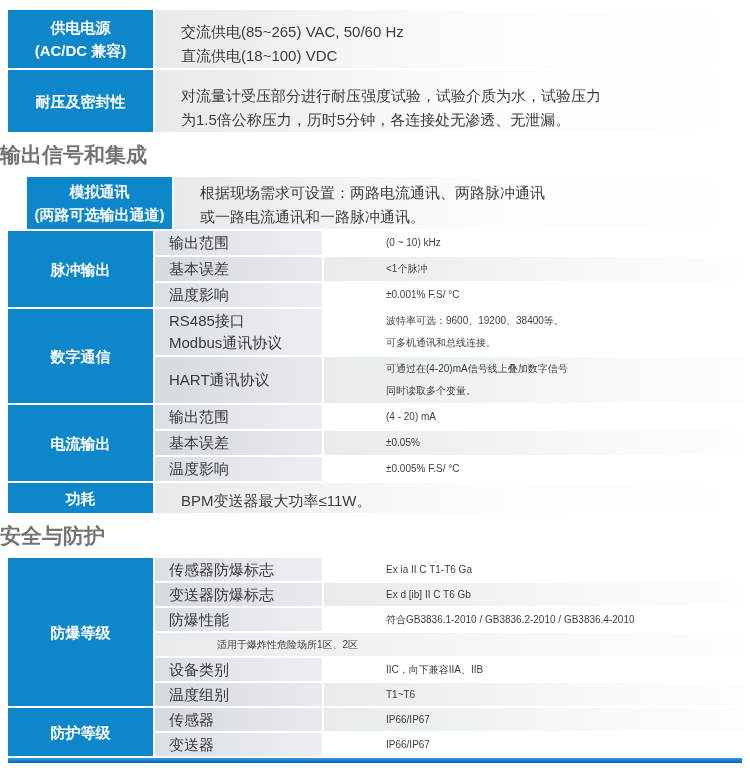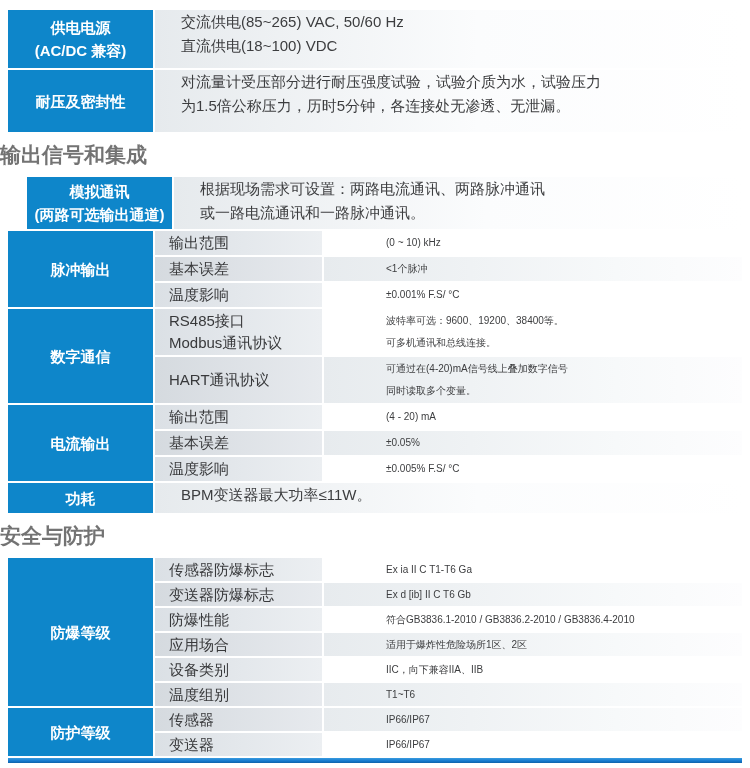--- a/index.html
+++ b/index.html
@@ -20,21 +20,21 @@
     color: #ffffff; font-weight: bold; font-size: 15px;
     display: flex; flex-direction: column; justify-content: center; align-items: center;
     text-align: center; line-height: 23px;
     margin-right: 2px;
   }
   .block-body { flex: 1; display: flex; flex-direction: column; }
   .block-body > * { margin-bottom: 2px; }
   .block-body > *:last-child { margin-bottom: 0; }
 
   .fullrow {
-    flex: 1; display: flex; flex-direction: column; justify-content: flex-start;
+    flex: 1; display: flex; flex-direction: column; justify-content: flex-end;
     padding-left: 26px;
     background: linear-gradient(to right, #e6eaed 0%, #fbfcfd 55%, #ffffff 100%);
     font-size: 15px; color: #3c3d3f; line-height: 24px;
   }
 
   .subrow { flex: 1; display: flex; }
   .subrow .name {
     width: 153px; flex: 0 0 153px;
     padding-left: 14px; box-sizing: content-box;
     display: flex; flex-direction: column; justify-content: center;
@@ -254,23 +254,20 @@
         </div>
         <div class="subrow">
           <div class="name">
               <span>防爆性能</span>
             </div>
           <div class="val">
               <span>符合GB3836.1-2010 / GB3836.2-2010 / GB3836.4-2010</span>
             </div>
         </div>
         <div class="subrow alt">
-          <div class="name">
-              <span>应用场合</span>
-            </div>
           <div class="val">
               <span>适用于爆炸性危险场所1区、2区</span>
             </div>
         </div>
         <div class="subrow">
           <div class="name">
               <span>设备类别</span>
             </div>
           <div class="val">
               <span>IIC，向下兼容IIA、IIB</span>

